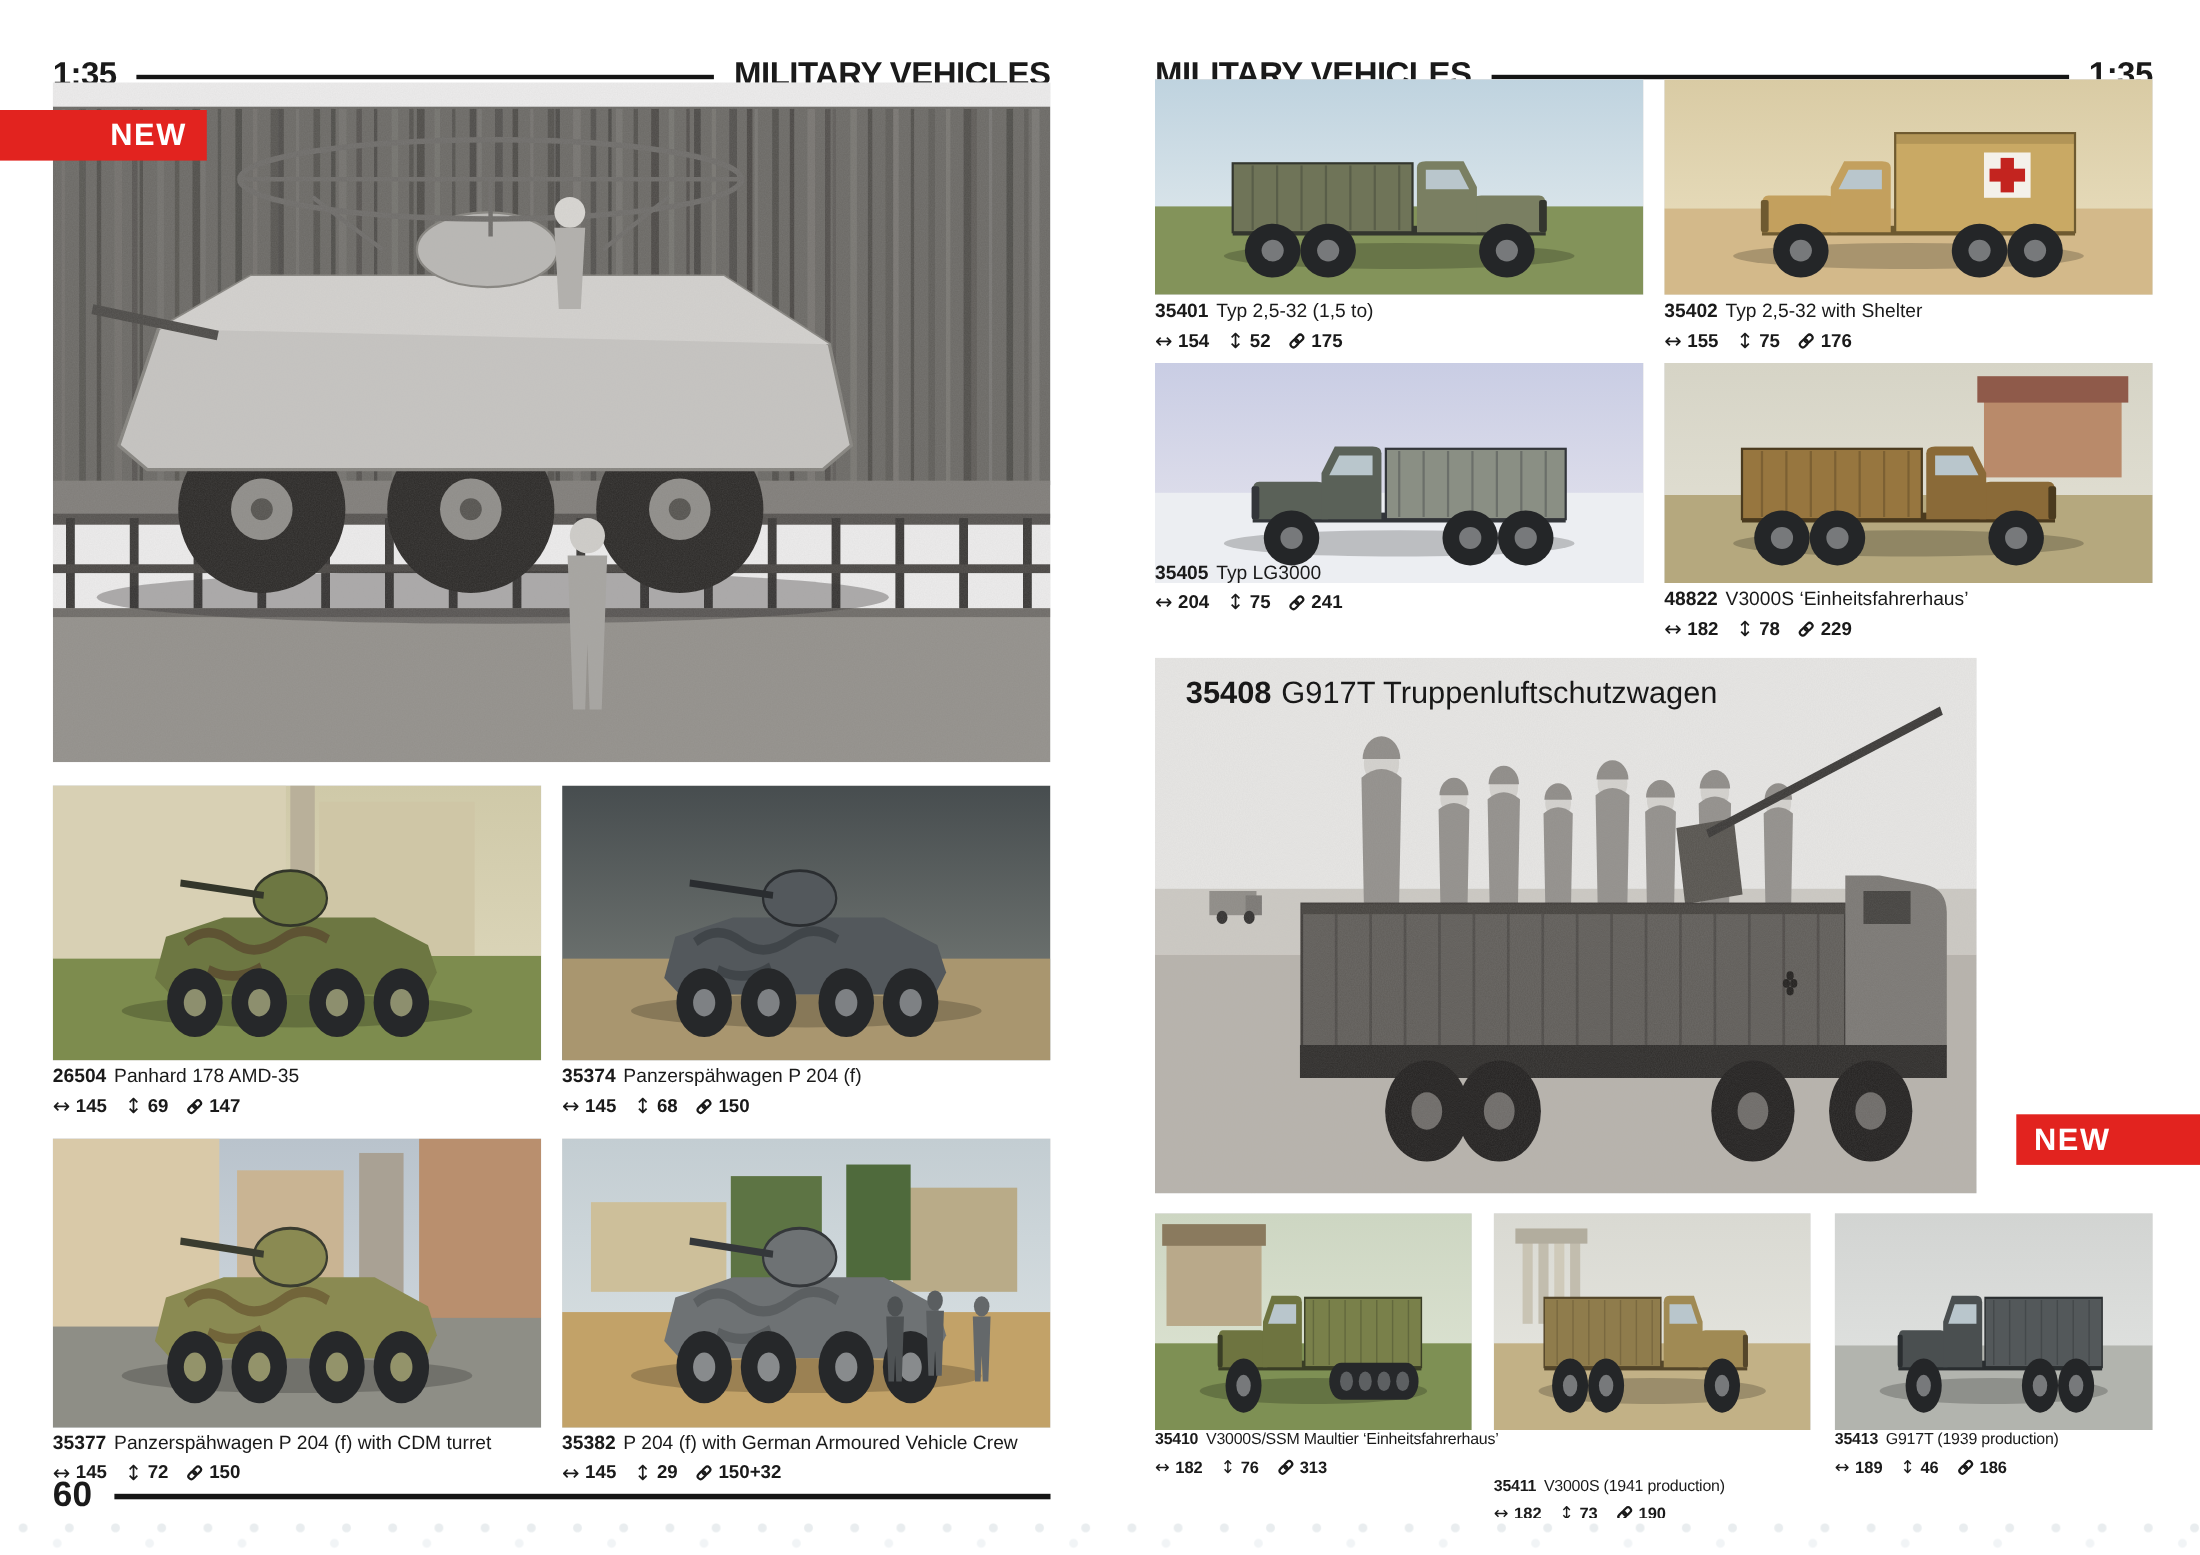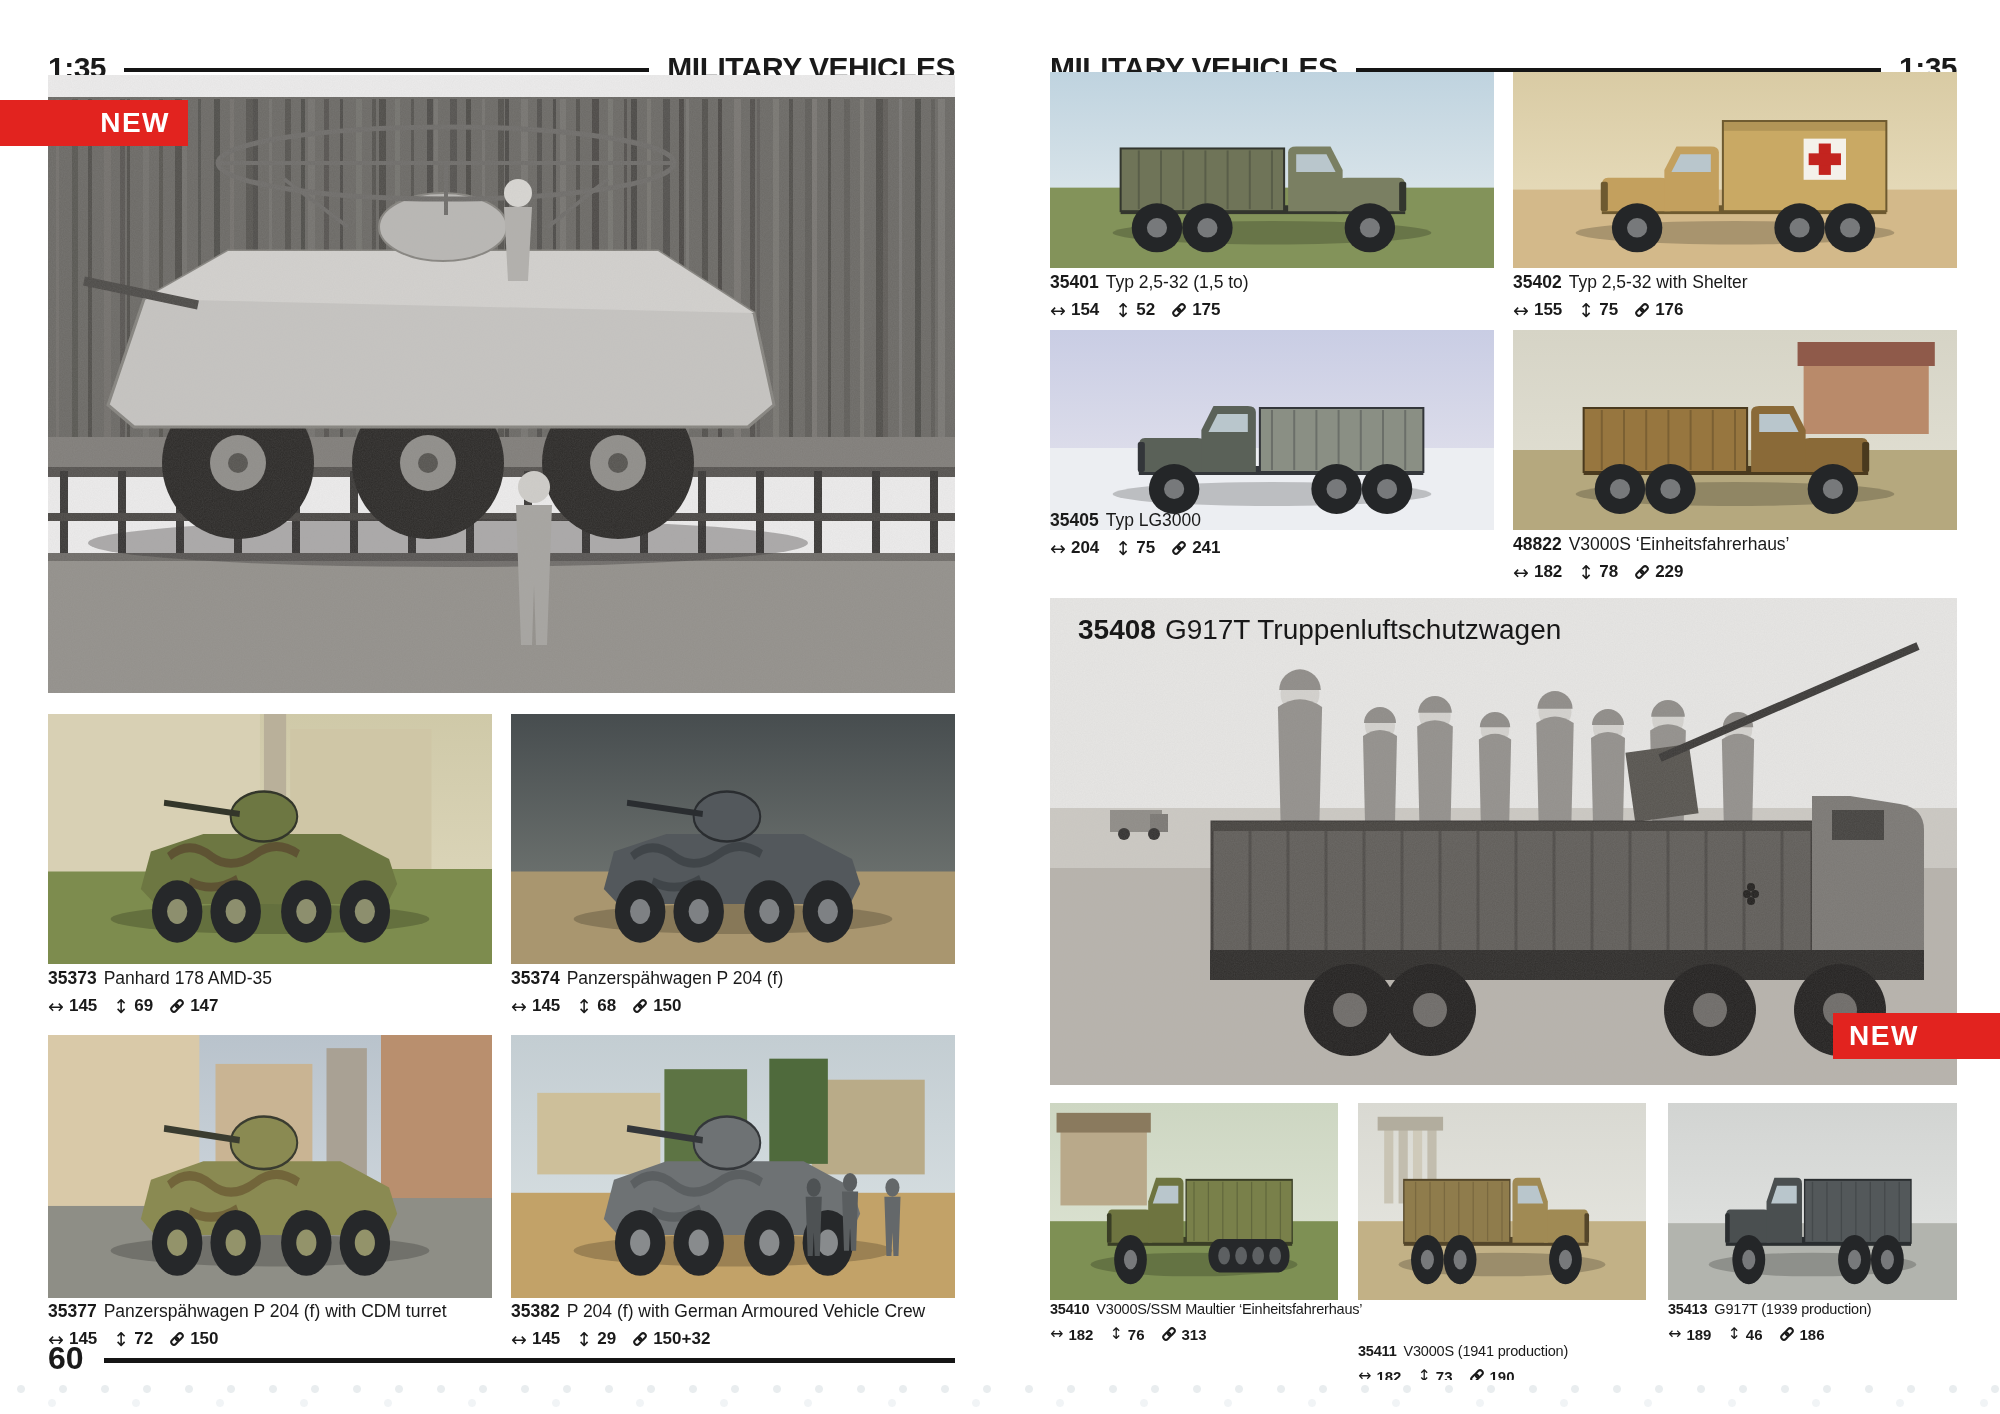--- a/index.html
+++ b/index.html
@@ -318,21 +318,21 @@
           <path d="M-8,-45 h16 l-2,45 h-5 l-1,-18 -1,18 h-5 Z" fill="#64686a"></path>
         </g>
         <g transform="translate(300,168)">
           <circle r="7" cy="-52" fill="#4e5254"></circle>
           <path d="M-8,-45 h16 l-2,45 h-5 l-1,-18 -1,18 h-5 Z" fill="#4e5254"></path>
         </g>
       </svg>
     </div>
 
   <div class="abs" style="left:48px;top:968px;width:450px;">
-    <div class="cap-title"><b>35373</b><span class="nm">Panhard 178 AMD-35</span></div>
+    <div class="cap-title"><b>26504</b><span class="nm">Panhard 178 AMD-35</span></div>
     <div class="dims">
       <span class="ic">↔</span>
         <span class="dv">145</span>
       <span class="ic">↕</span>
         <span class="dv">69</span>
       <span class="ic ic-link">
           <svg width="16" height="16" viewBox="0 0 24 24">
             <g fill="none" stroke="#1a1a1a" stroke-width="3" transform="rotate(-45 12 12)">
               <rect x="1.5" y="8" width="12" height="8" rx="4"></rect>
               <rect x="10.5" y="8" width="12" height="8" rx="4"></rect>
@@ -610,21 +610,21 @@
             <g fill="none" stroke="#1a1a1a" stroke-width="3" transform="rotate(-45 12 12)">
               <rect x="1.5" y="8" width="12" height="8" rx="4"></rect>
               <rect x="10.5" y="8" width="12" height="8" rx="4"></rect>
             </g>
           </svg>
         </span>
         <span class="dv">229</span>
     </div>
   </div>
 
-  <div class="abs photo" style="left:1050px;top:598px;width:907px;height:487px;">
+  <div class="abs photo" style="left:1050px;top:598px;width:747px;height:487px;">
     <div class="abs" style="left:0;top:0;right:0;bottom:0;">
         <svg viewBox="0 0 907 487" preserveAspectRatio="none">
           <defs>
             <filter id="grR" x="0" y="0" width="100%" height="100%">
               <feTurbulence type="fractalNoise" baseFrequency="0.9" numOctaves="2"></feTurbulence>
               <feColorMatrix type="matrix" values="0 0 0 0 0.45  0 0 0 0 0.45  0 0 0 0 0.45  0 0 0 0.15 0"></feColorMatrix>
             </filter>
           </defs>
           <rect width="907" height="487" fill="#e7e6e4"></rect>
           <rect y="210" width="907" height="60" fill="#ccc9c3"></rect>

